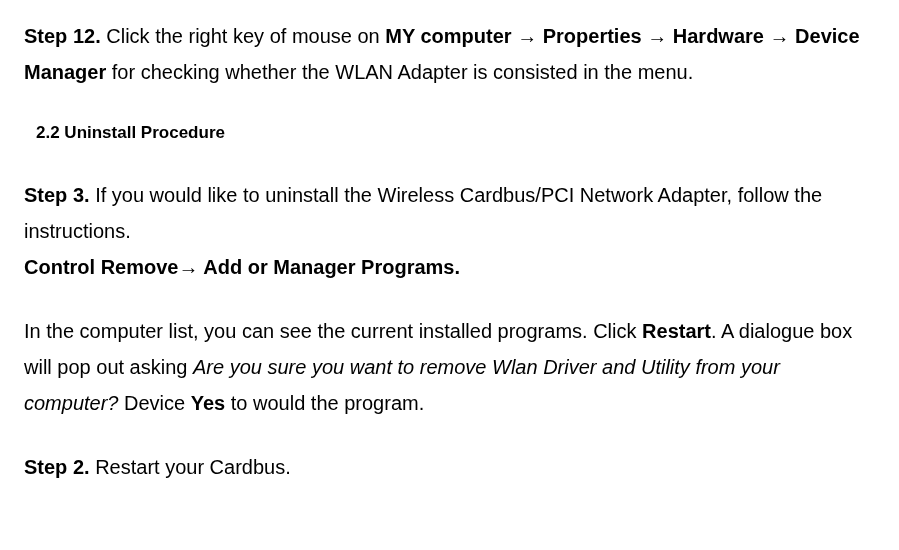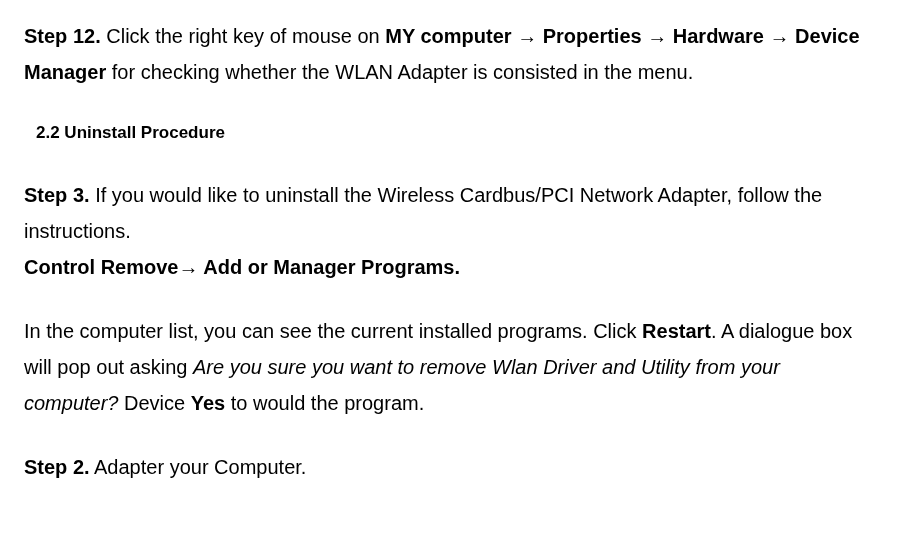--- a/index.html
+++ b/index.html
@@ -44,14 +44,14 @@
 
 <div class="gap"></div>
 
 <p>
   <span>In the computer list, you can see the current installed programs. Click </span><span class="bold">Restart</span><span>. A dialogue box will pop out asking </span><span class="italic">Are you sure you want to remove Wlan Driver and Utility from your computer?</span><span> Device </span><span class="bold">Yes</span><span> to would the program.</span>
 </p>
 
 <div class="gap"></div>
 
 <p>
-  <span class="bold">Step 2.</span><span> Adapter your Computer.</span>
+  <span class="bold">Step 2.</span><span> Restart your Cardbus.</span>
 </p>
 
 </body></html>

